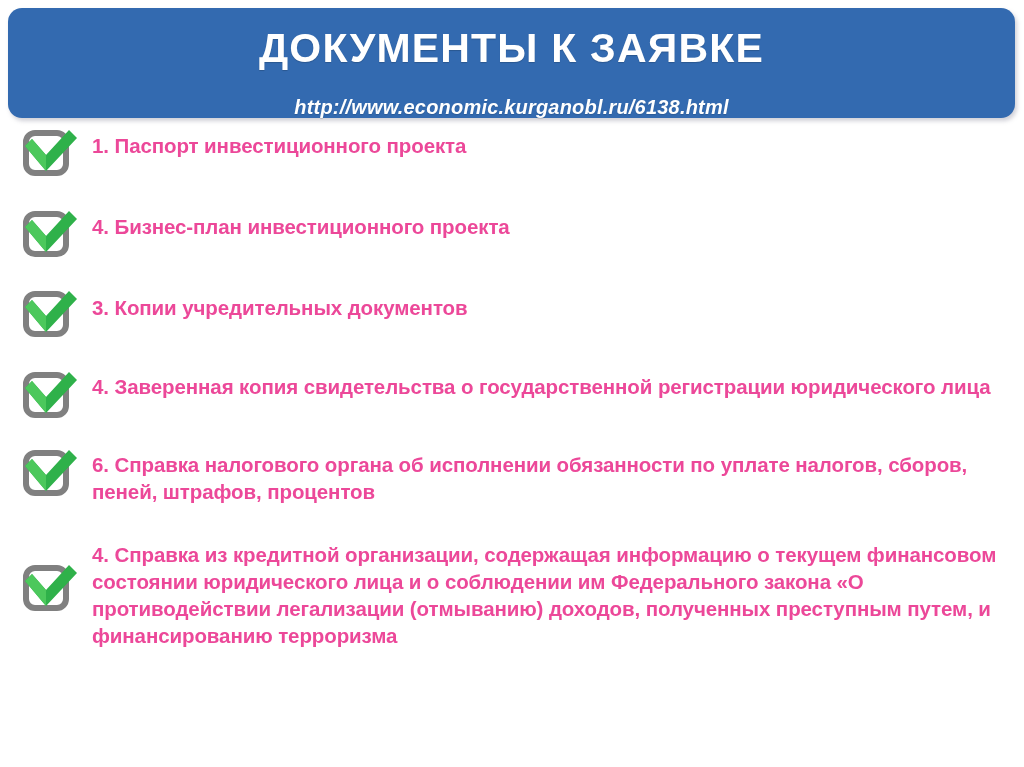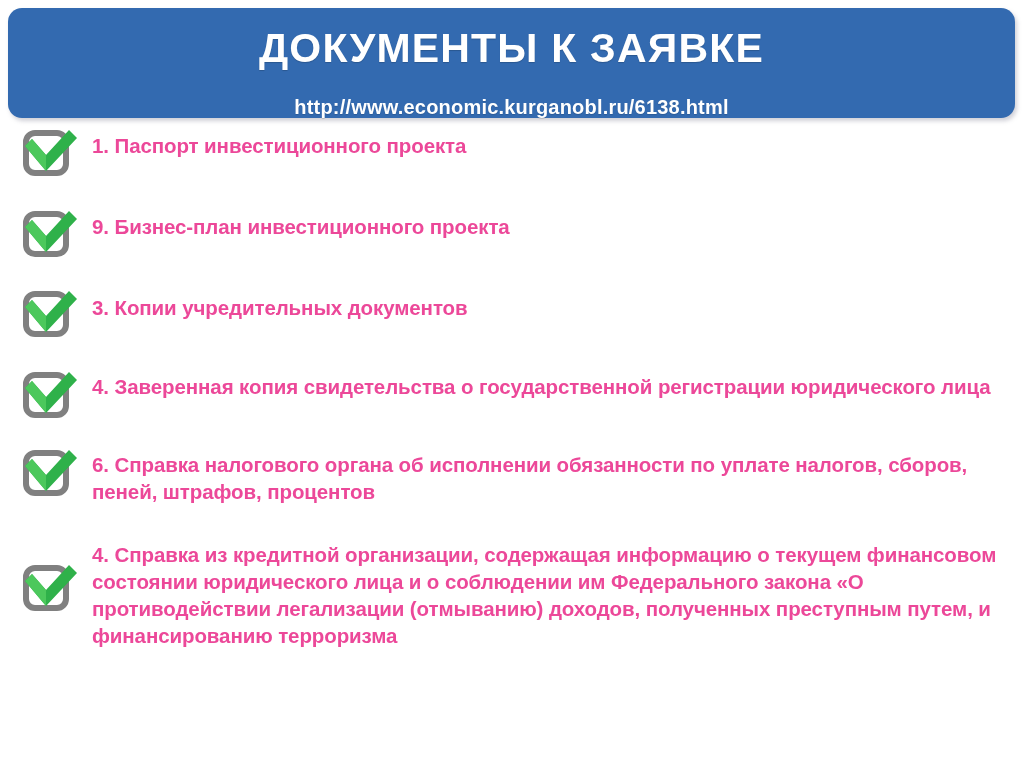--- a/index.html
+++ b/index.html
@@ -55,20 +55,21 @@
 
   .header-url {
     margin-top: 25px;
     color: #ffffff;
     font-size: 20px;
     font-weight: bold;
     letter-spacing: 0.2px;
     text-align: center;
     white-space: nowrap;
     text-shadow: 0 1px 1px rgba(0,0,0,0.15);
+    font-style: italic;
   }
 
   
   .checklist {
     position: absolute;
     left: 0;
     top: 122px;
     width: 1024px;
   }
 
@@ -139,21 +140,21 @@
     </div>
 
     <div class="check-item item-2">
       <span class="check-icon">
         <svg viewBox="0 0 58 48" width="58" height="48" aria-hidden="true">
           <rect x="4" y="5" width="40" height="40" rx="9" ry="9" fill="none" stroke="#808080" stroke-width="6"></rect>
           <path d="M3 18 L10 11 L24 27 L47 2 L55 10 L24 43 Z" fill="#2fb14a"></path>
           <path d="M3 18 L10 11 L24 27 L24 43 Z" fill="#4cc85c"></path>
         </svg>
       </span>
-      <span class="check-text">9. Бизнес-план инвестиционного проекта</span>
+      <span class="check-text">4. Бизнес-план инвестиционного проекта</span>
     </div>
 
     <div class="check-item item-3">
       <span class="check-icon">
         <svg viewBox="0 0 58 48" width="58" height="48" aria-hidden="true">
           <rect x="4" y="5" width="40" height="40" rx="9" ry="9" fill="none" stroke="#808080" stroke-width="6"></rect>
           <path d="M3 18 L10 11 L24 27 L47 2 L55 10 L24 43 Z" fill="#2fb14a"></path>
           <path d="M3 18 L10 11 L24 27 L24 43 Z" fill="#4cc85c"></path>
         </svg>
       </span>

